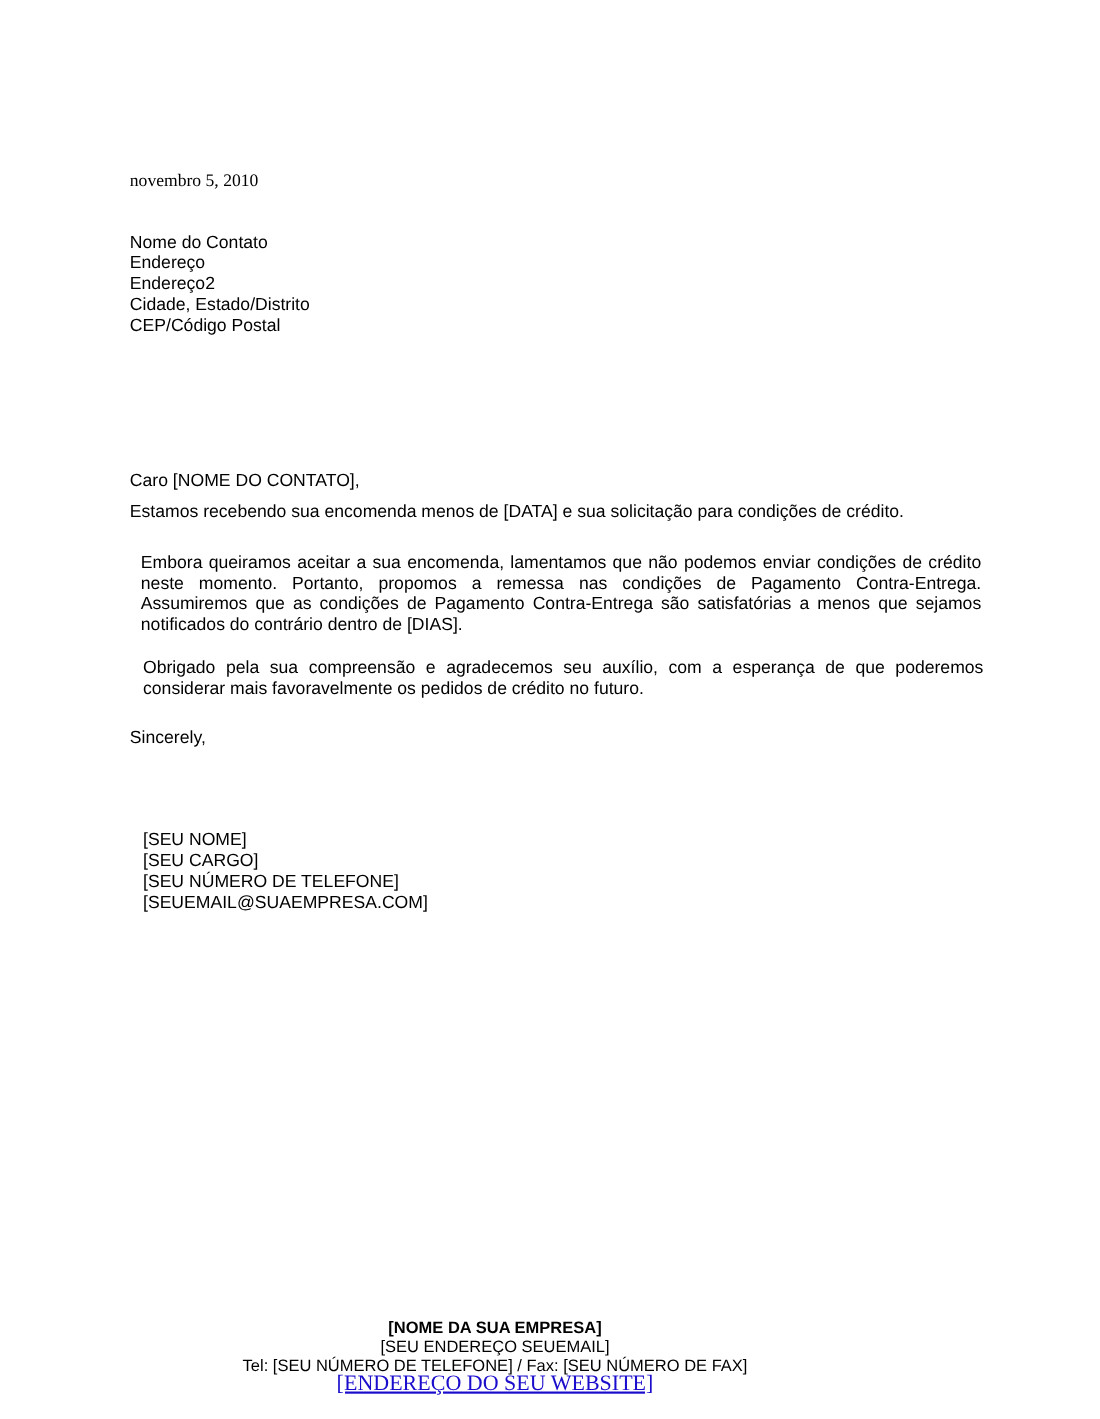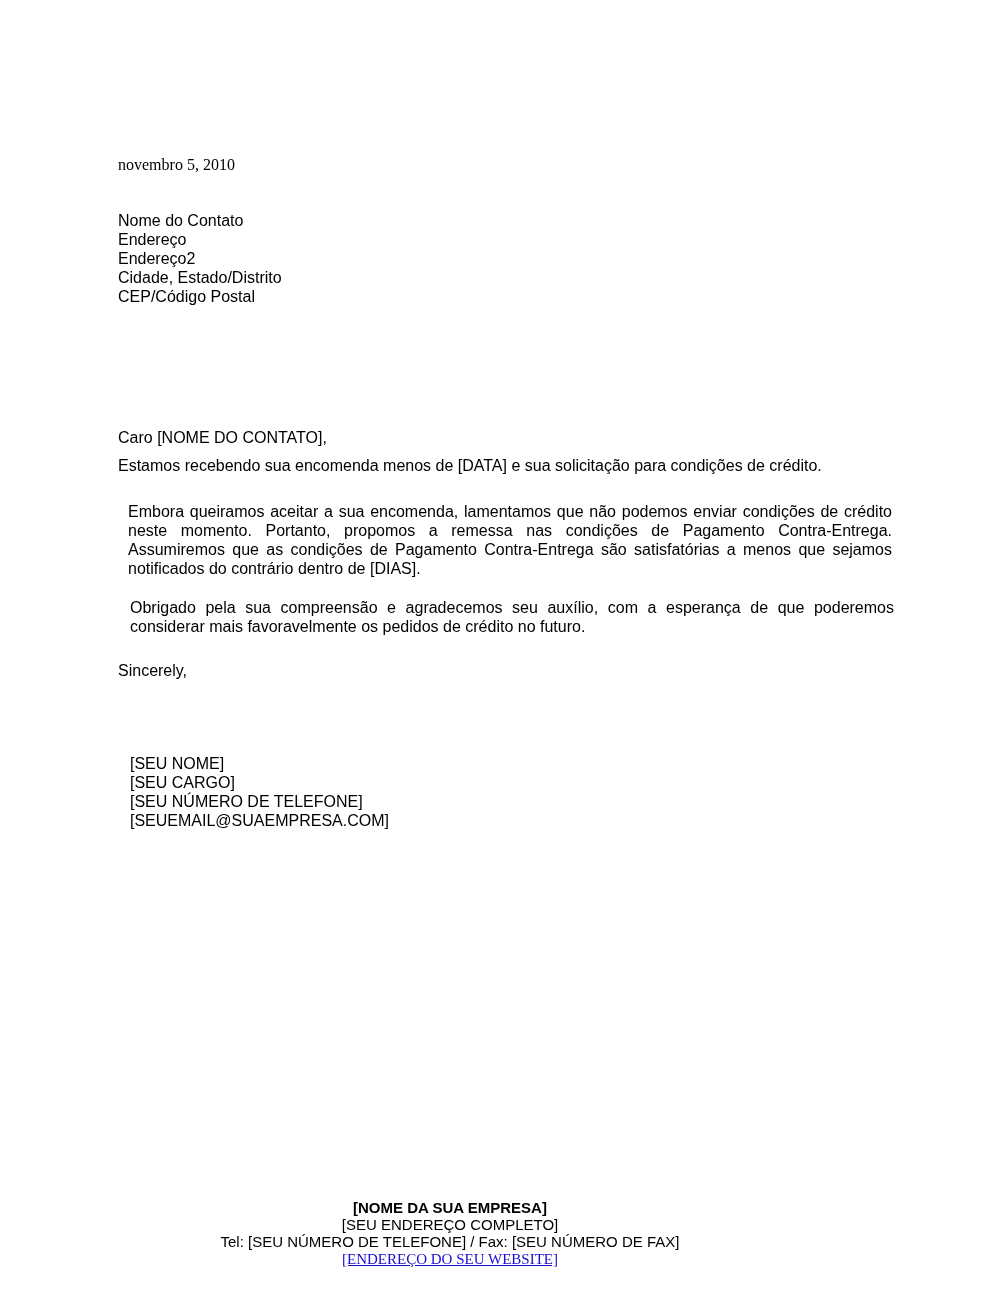--- a/index.html
+++ b/index.html
@@ -82,21 +82,21 @@
     .footer .line {
       line-height: 17px;
     }
     .footer .company {
       font-weight: bold;
     }
     .footer .website {
       font-family: "Liberation Serif", serif;
       color: #1a0dcc;
       text-decoration: underline;
-      font-size: 15px;
+      font-size: 20px;
     }
   </style>
 </head>
 <body>
 
 <div class="page">
 
   <div class="date line">novembro 5, 2010</div>
 
   <div class="address">
@@ -120,16 +120,16 @@
     <span class="line">[SEU NOME]</span>
     <span class="line">[SEU CARGO]</span>
     <span class="line">[SEU NÚMERO DE TELEFONE]</span>
     <span class="line">[SEUEMAIL@SUAEMPRESA.COM]</span>
   </div>
 
 </div>
 
 <div class="footer">
   <span class="line company">[NOME DA SUA EMPRESA]</span>
-  <span class="line">[SEU ENDEREÇO COMPLETO]</span>
+  <span class="line">[SEU ENDEREÇO SEUEMAIL]</span>
   <span class="line">Tel: [SEU NÚMERO DE TELEFONE] / Fax: [SEU NÚMERO DE FAX]</span>
   <span class="line"><a class="website" href="#">[ENDEREÇO DO SEU WEBSITE]</a></span>
 </div>
 
 </body></html>

